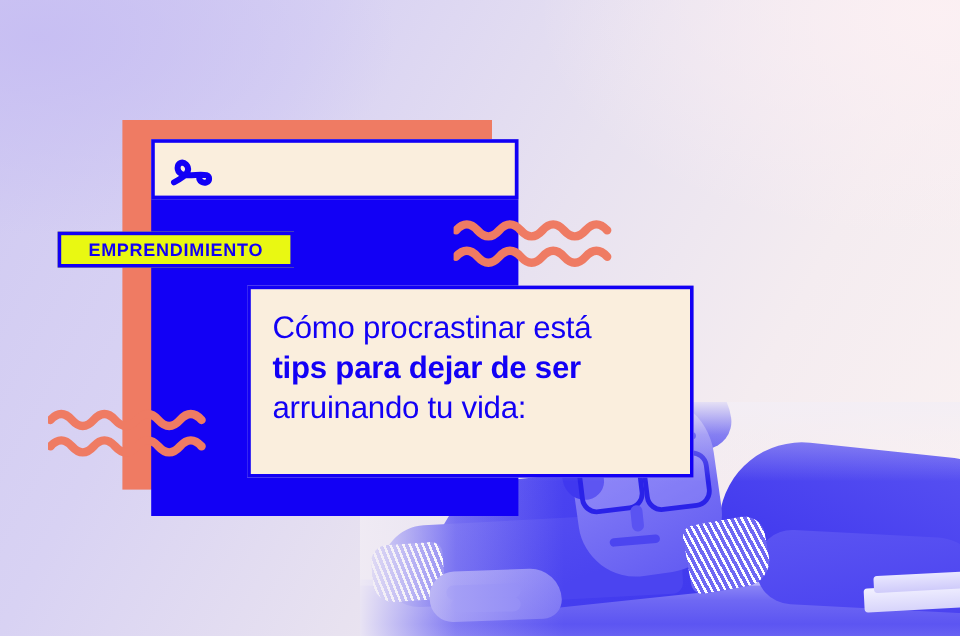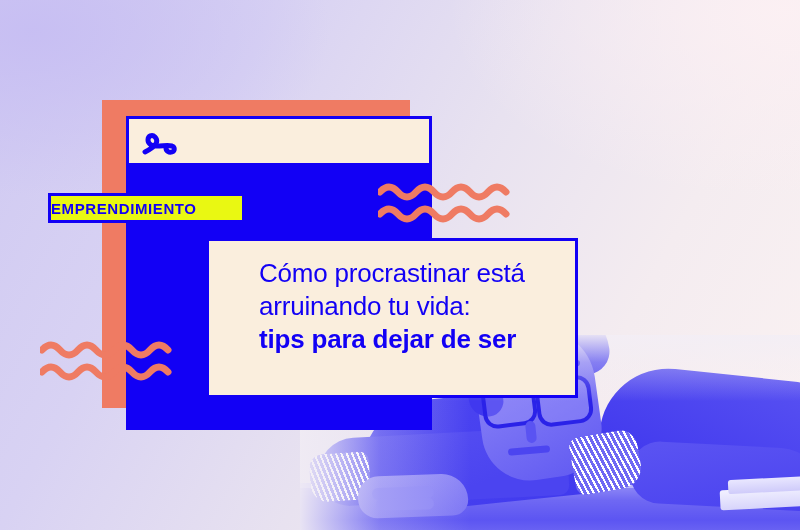--- a/index.html
+++ b/index.html
@@ -194,20 +194,21 @@
   
   .badge {
     position: absolute;
     left: 48px; top: 193px;
     width: 197px; height: 30px;
     background: #e9f812;
     border: 3px solid #1200f5;
     box-sizing: border-box;
     display: flex;
     align-items: center;
+    justify-content: center;
   }
   .badge span {
     color: #1200f5;
     font-size: 15px;
     font-weight: bold;
     letter-spacing: 0.6px;
   }
 
   
   .title-card {
@@ -218,21 +219,20 @@
     border: 3px solid #1200f5;
     box-sizing: border-box;
     padding: 16px 18px 10px 18px;
   }
   .title-line {
     color: #1200f5;
     font-size: 26px;
     line-height: 33px;
     letter-spacing: -0.2px;
     white-space: nowrap;
-    margin-left: 32px;
   }
   .title-line.bold { font-weight: bold; }
 </style>
 </head>
 <body>
 
 <div id="canvas">
 
   <div class="bg-wash"></div>
 
@@ -283,17 +283,17 @@
     <path d="M2 12 q9 -10 18 0 t18 0 t18 0 t18 0 t18 0 t18 0 t18 0" fill="none" stroke="#ef7b63" stroke-width="7" stroke-linecap="round"></path>
     <path d="M2 34 q9 -10 18 0 t18 0 t18 0 t18 0 t18 0 t18 0 t18 0" fill="none" stroke="#ef7b63" stroke-width="7" stroke-linecap="round"></path>
   </svg>
 
   <div class="badge">
     <span>EMPRENDIMIENTO</span>
   </div>
 
   <div class="title-card">
     <div class="title-line">Cómo procrastinar está</div>
+    <div class="title-line bold">tips para dejar de ser</div>
     <div class="title-line">arruinando tu vida:</div>
-    <div class="title-line bold">tips para dejar de ser</div>
   </div>
 
 </div>
 
 </body></html>

